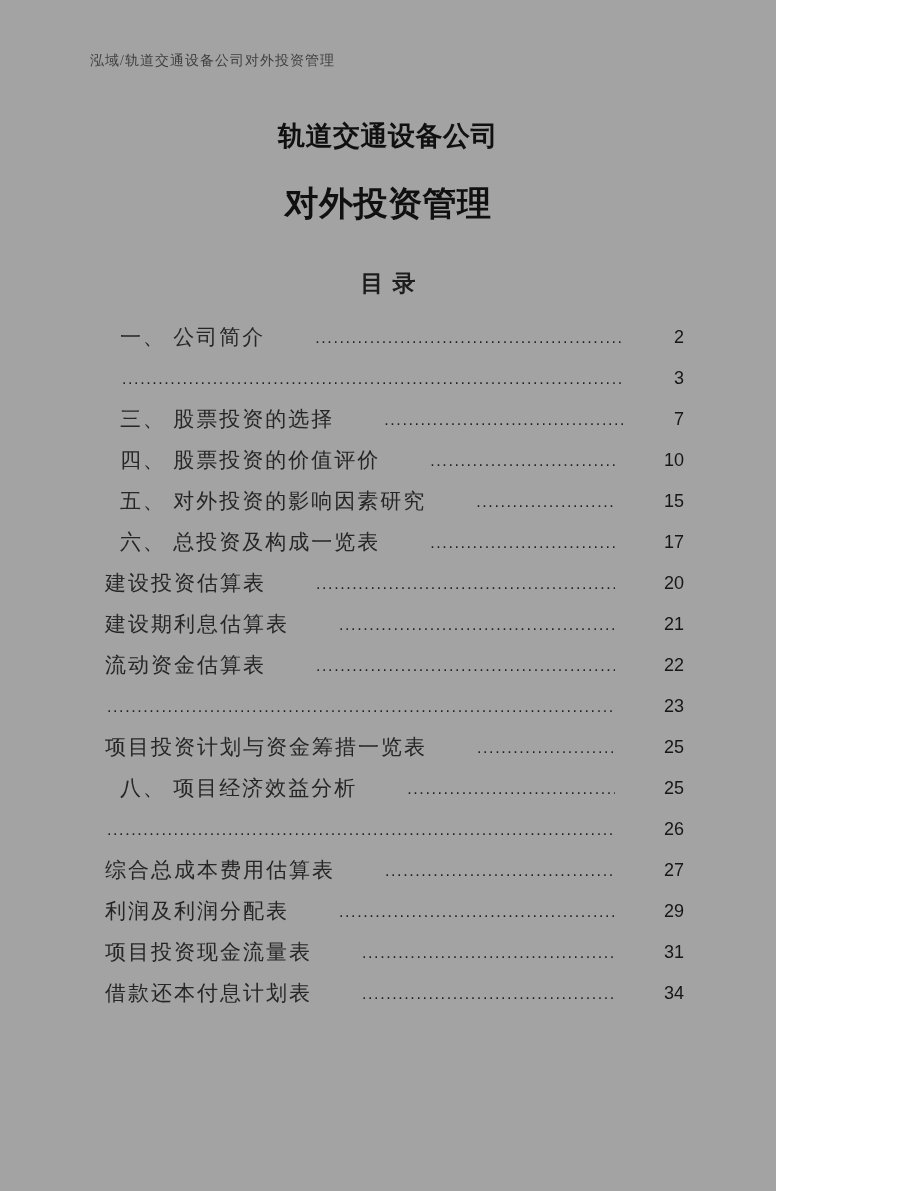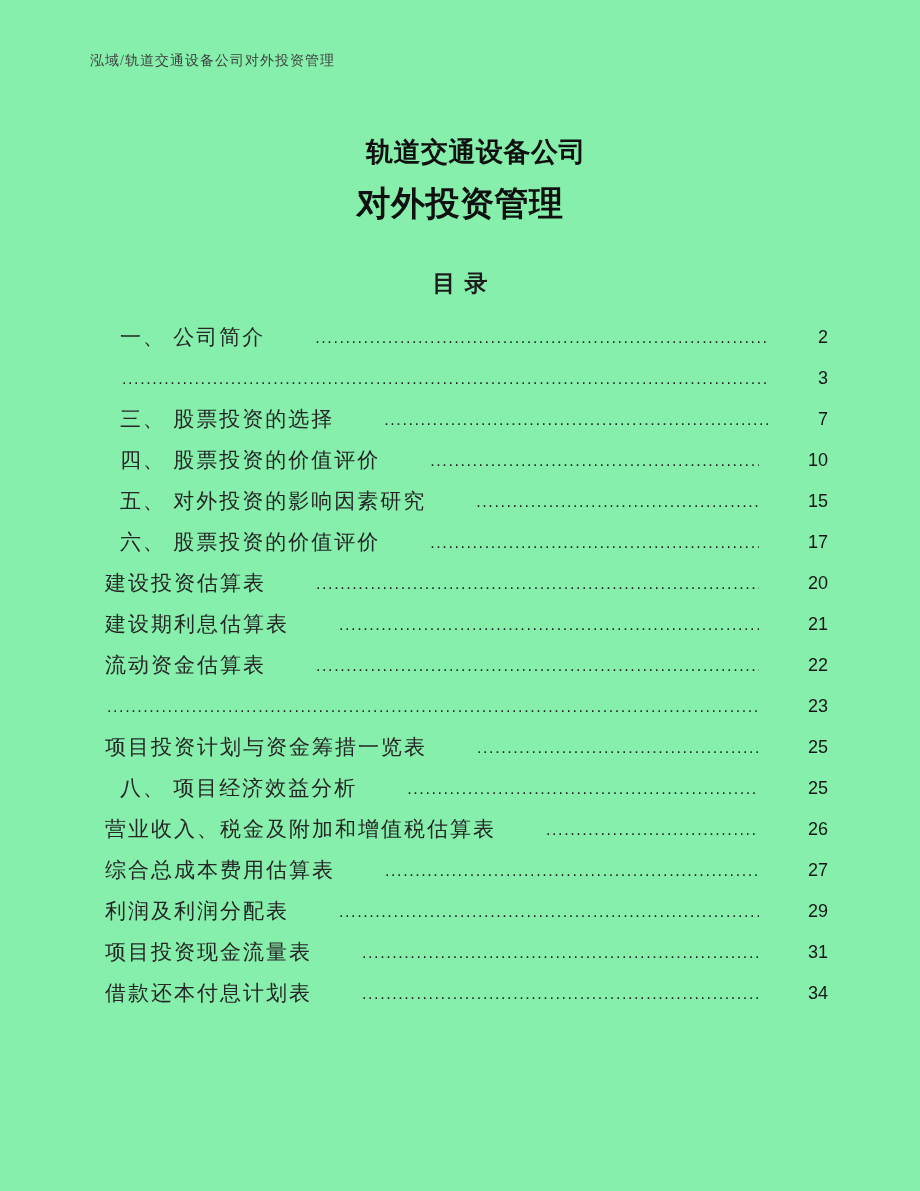--- a/index.html
+++ b/index.html
@@ -2,42 +2,42 @@
 <html><head>
 <meta charset="utf-8">
 <style>
   html, body {
     margin: 0;
     padding: 0;
     background: #ffffff;
   }
   .page {
     position: relative;
-    width: 920px;
+    width: 776px;
     height: 1191px;
-    background: #86efac;
+    background: #a3a3a3;
     overflow: hidden;
     font-family: "Liberation Serif", "DejaVu Serif", serif;
     text-decoration: underline;
   }
   .doc-header {
     position: absolute;
     left: 90px;
     top: 52px;
     font-size: 14px;
     letter-spacing: 1px;
     color: #3f3f3f;
     white-space: nowrap;
   }
   .title-line1 {
     position: absolute;
     top: 118px;
     left: 0;
     width: 100%;
-    margin: 16px;
+    margin: 0;
     text-align: center;
     font-family: "Liberation Sans", "DejaVu Sans", sans-serif;
     font-size: 27px;
     font-weight: 700;
     color: #101010;
     letter-spacing: 0.5px;
   }
   .title-line2 {
     position: absolute;
     top: 181px;
@@ -139,21 +139,21 @@
         <span class="toc-label">四、 股票投资的价值评价</span>
         <span class="toc-leader"></span>
         <span class="toc-page">10</span>
       </div>
       <div class="toc-row numbered">
         <span class="toc-label">五、 对外投资的影响因素研究</span>
         <span class="toc-leader"></span>
         <span class="toc-page">15</span>
       </div>
       <div class="toc-row numbered">
-        <span class="toc-label">六、 股票投资的价值评价</span>
+        <span class="toc-label">六、 总投资及构成一览表</span>
         <span class="toc-leader"></span>
         <span class="toc-page">17</span>
       </div>
       <div class="toc-row">
         <span class="toc-label">建设投资估算表</span>
         <span class="toc-leader"></span>
         <span class="toc-page">20</span>
       </div>
       <div class="toc-row">
         <span class="toc-label">建设期利息估算表</span>
@@ -173,21 +173,20 @@
         <span class="toc-label">项目投资计划与资金筹措一览表</span>
         <span class="toc-leader"></span>
         <span class="toc-page">25</span>
       </div>
       <div class="toc-row numbered">
         <span class="toc-label">八、 项目经济效益分析</span>
         <span class="toc-leader"></span>
         <span class="toc-page">25</span>
       </div>
       <div class="toc-row">
-        <span class="toc-label">营业收入、税金及附加和增值税估算表</span>
         <span class="toc-leader"></span>
         <span class="toc-page">26</span>
       </div>
       <div class="toc-row">
         <span class="toc-label">综合总成本费用估算表</span>
         <span class="toc-leader"></span>
         <span class="toc-page">27</span>
       </div>
       <div class="toc-row">
         <span class="toc-label">利润及利润分配表</span>

